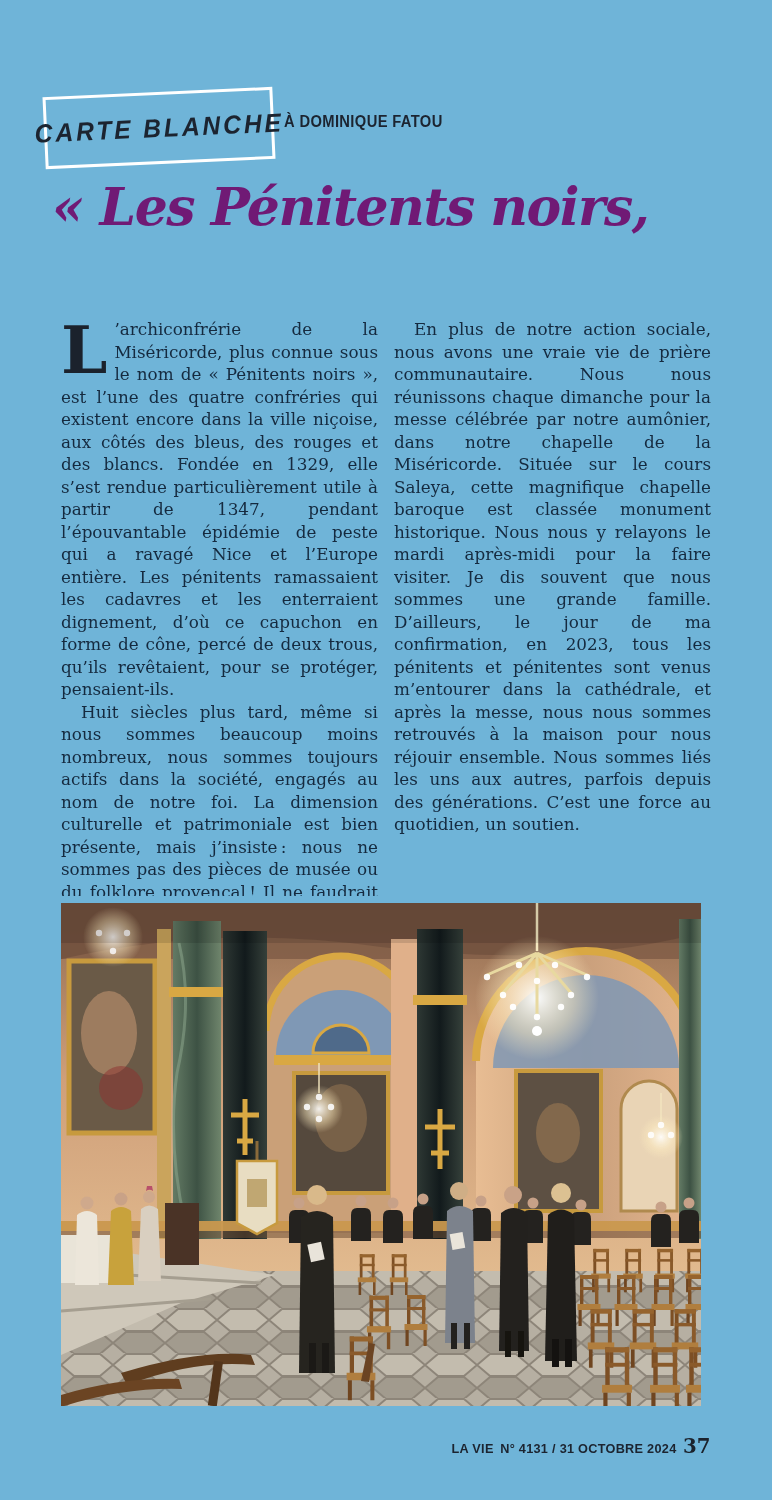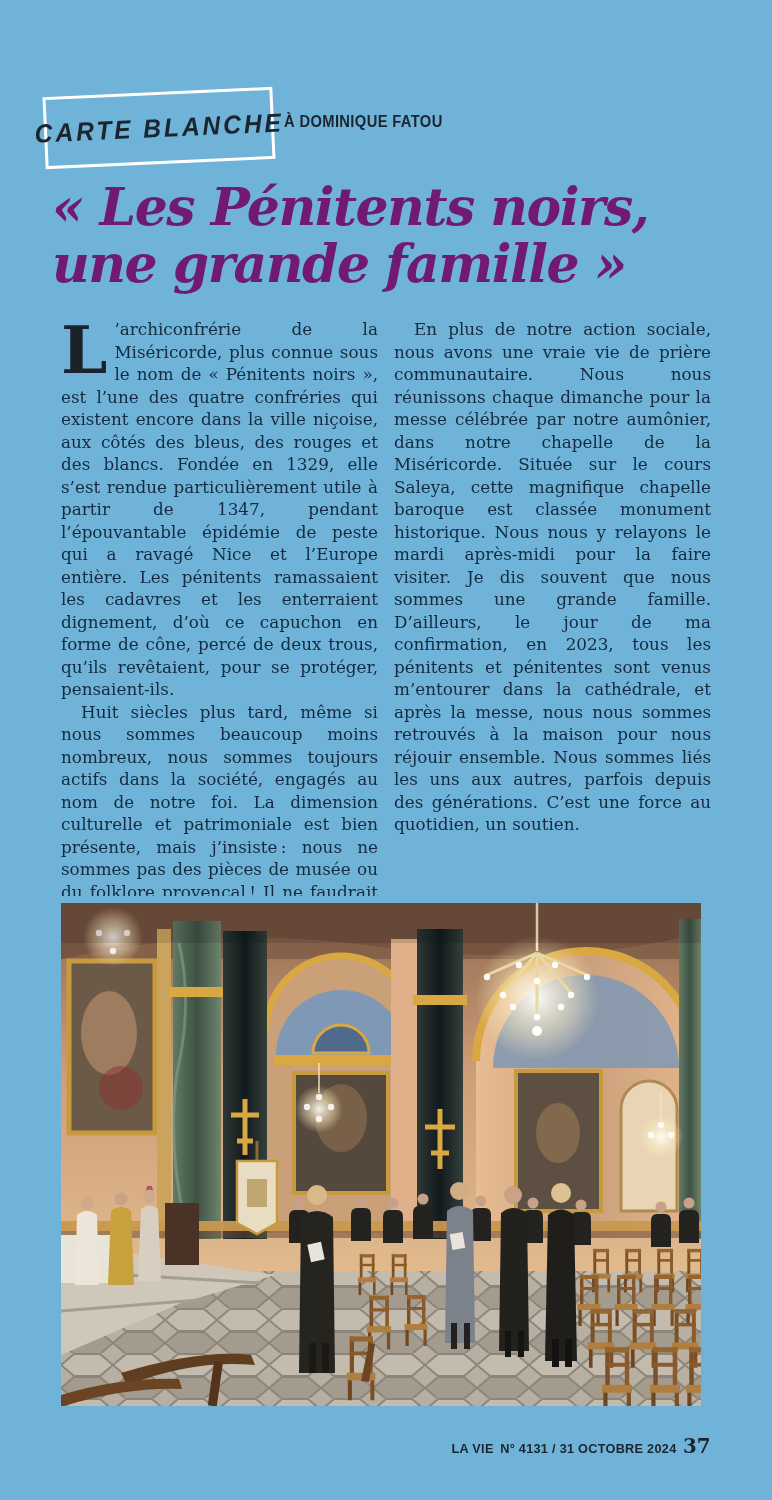--- a/index.html
+++ b/index.html
@@ -73,21 +73,20 @@
 </head>
 <body>
 
 <div class="kicker-box">
   <span class="kicker-label">CARTE BLANCHE</span>
 </div>
 <div class="byline">À DOMINIQUE FATOU</div>
 
 <div class="headline">
   <div>« Les Pénitents noirs,</div>
-  <div>une grande famille »</div>
 </div>
 
 <div class="columns">
   <div class="col">
     <p><span class="drop-cap">L</span><span>’archiconfrérie de la Miséricorde, plus connue sous le nom de «&nbsp;Pénitents noirs&nbsp;», est l’une des quatre confréries qui existent encore dans la ville niçoise, aux côtés des bleus, des rouges et des blancs. Fondée en 1329, elle s’est rendue particulièrement utile à partir de 1347, pendant l’épouvantable épidémie de peste qui a ravagé Nice et l’Europe entière. Les pénitents ramassaient les cadavres et les enterraient dignement, d’où ce capuchon en forme de cône, percé de deux trous, qu’ils revêtaient, pour se protéger, pensaient-ils.</span></p>
     <p class="indent">Huit siècles plus tard, même si nous sommes beaucoup moins nombreux, nous sommes toujours actifs dans la société, engagés au nom de notre foi. La dimension culturelle et patrimoniale est bien présente, mais j’insiste : nous ne sommes pas des pièces de musée ou du folklore provençal ! Il ne faudrait pas nous réduire à ces processions solennelles du vendredi saint, de la sainte Réparate ou</p>
   </div>
   <div class="col">
     <p class="indent"><span>En plus de notre action sociale, nous avons une vraie vie de prière communautaire. Nous nous réunissons chaque dimanche pour la messe célébrée par notre aumônier, dans notre chapelle de la Miséricorde. Située sur le cours Saleya, cette magnifique chapelle baroque est classée monument historique. Nous nous y relayons le mardi après-midi pour la faire visiter. Je dis souvent que nous sommes une grande famille. D’ailleurs, le jour de ma confirmation, en 2023, tous les pénitents et pénitentes sont venus m’entourer dans la cathédrale, et après la messe, nous nous sommes retrouvés à la maison pour nous réjouir ensemble. Nous sommes liés les uns aux autres, parfois depuis des générations. C’est une force au quotidien, un soutien.</span> </p>
   </div>

